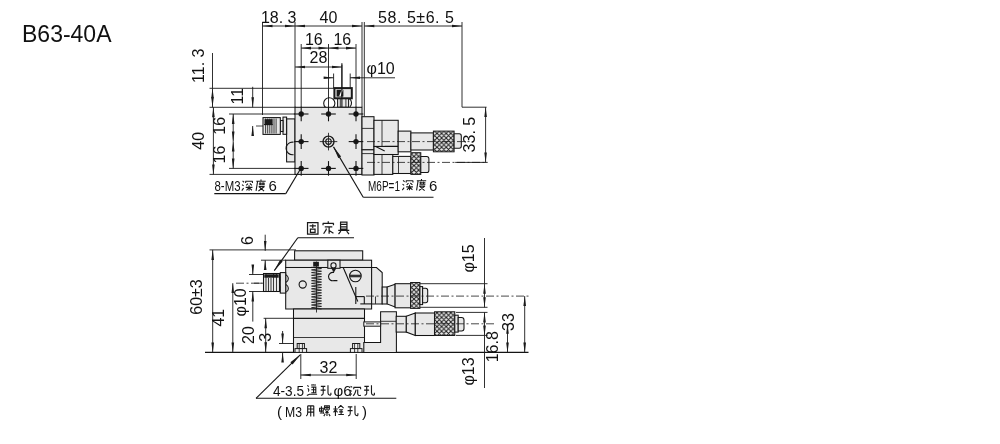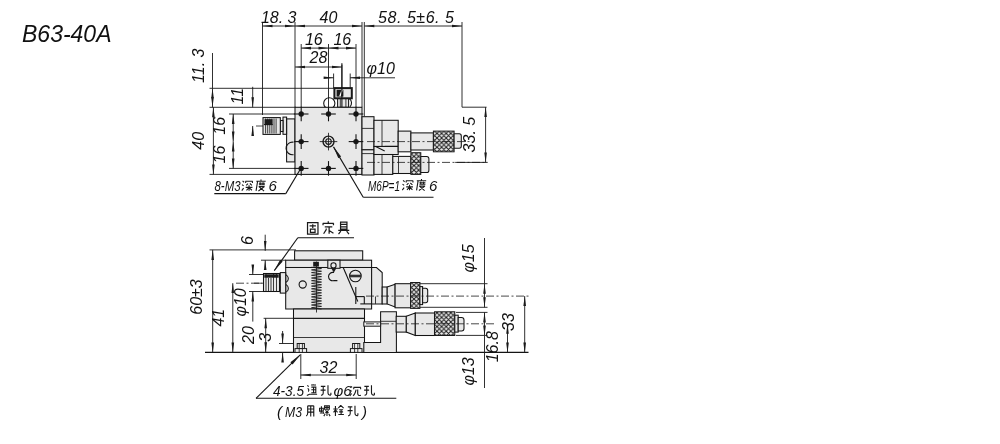--- a/index.html
+++ b/index.html
@@ -1,16 +1,16 @@
 <!DOCTYPE html>
 <html><head>
 <meta charset="utf-8">
 <style>
 html,body{margin:0;padding:0;background:#fff;}
-#wrap{position:relative;width:1000px;height:444px;background:#fff;overflow:hidden;font-style:italic;}
+#wrap{position:relative;width:1000px;height:444px;background:#fff;overflow:hidden;}
 svg{display:block;}
 text{font-family:"Liberation Sans",sans-serif;fill:#111;}
 .ln{stroke:#141414;stroke-width:1.1;fill:none;}
 .th{stroke:#1a1a1a;stroke-width:0.85;fill:none;}
 .fil{fill:#e8e8e8;stroke:#141414;stroke-width:1.05;}
 .fw{fill:#f2f2f2;stroke:#1a1a1a;stroke-width:1;}
 .dim{stroke:#1a1a1a;stroke-width:0.9;fill:none;}
 .cl{stroke:#1a1a1a;stroke-width:0.8;fill:none;stroke-dasharray:8 2.5 2 2.5;}
 .g{stroke:#1a1a1a;stroke-width:8.5;fill:none;stroke-linecap:butt;}
 </style>

